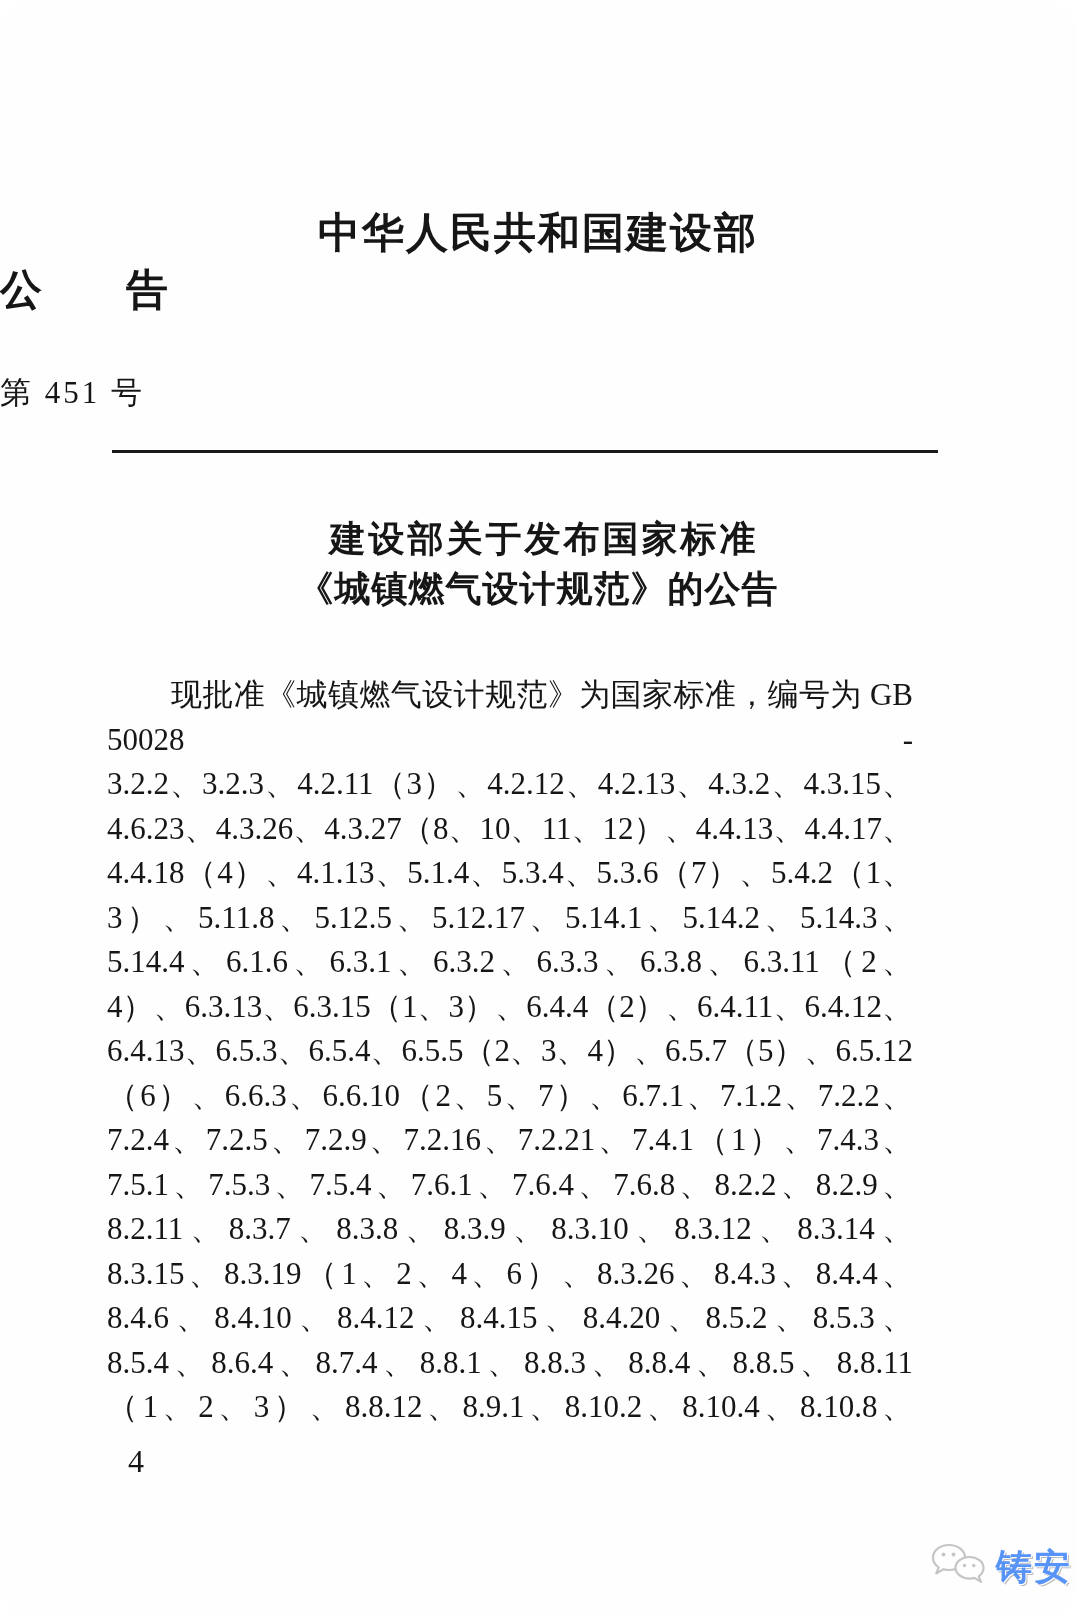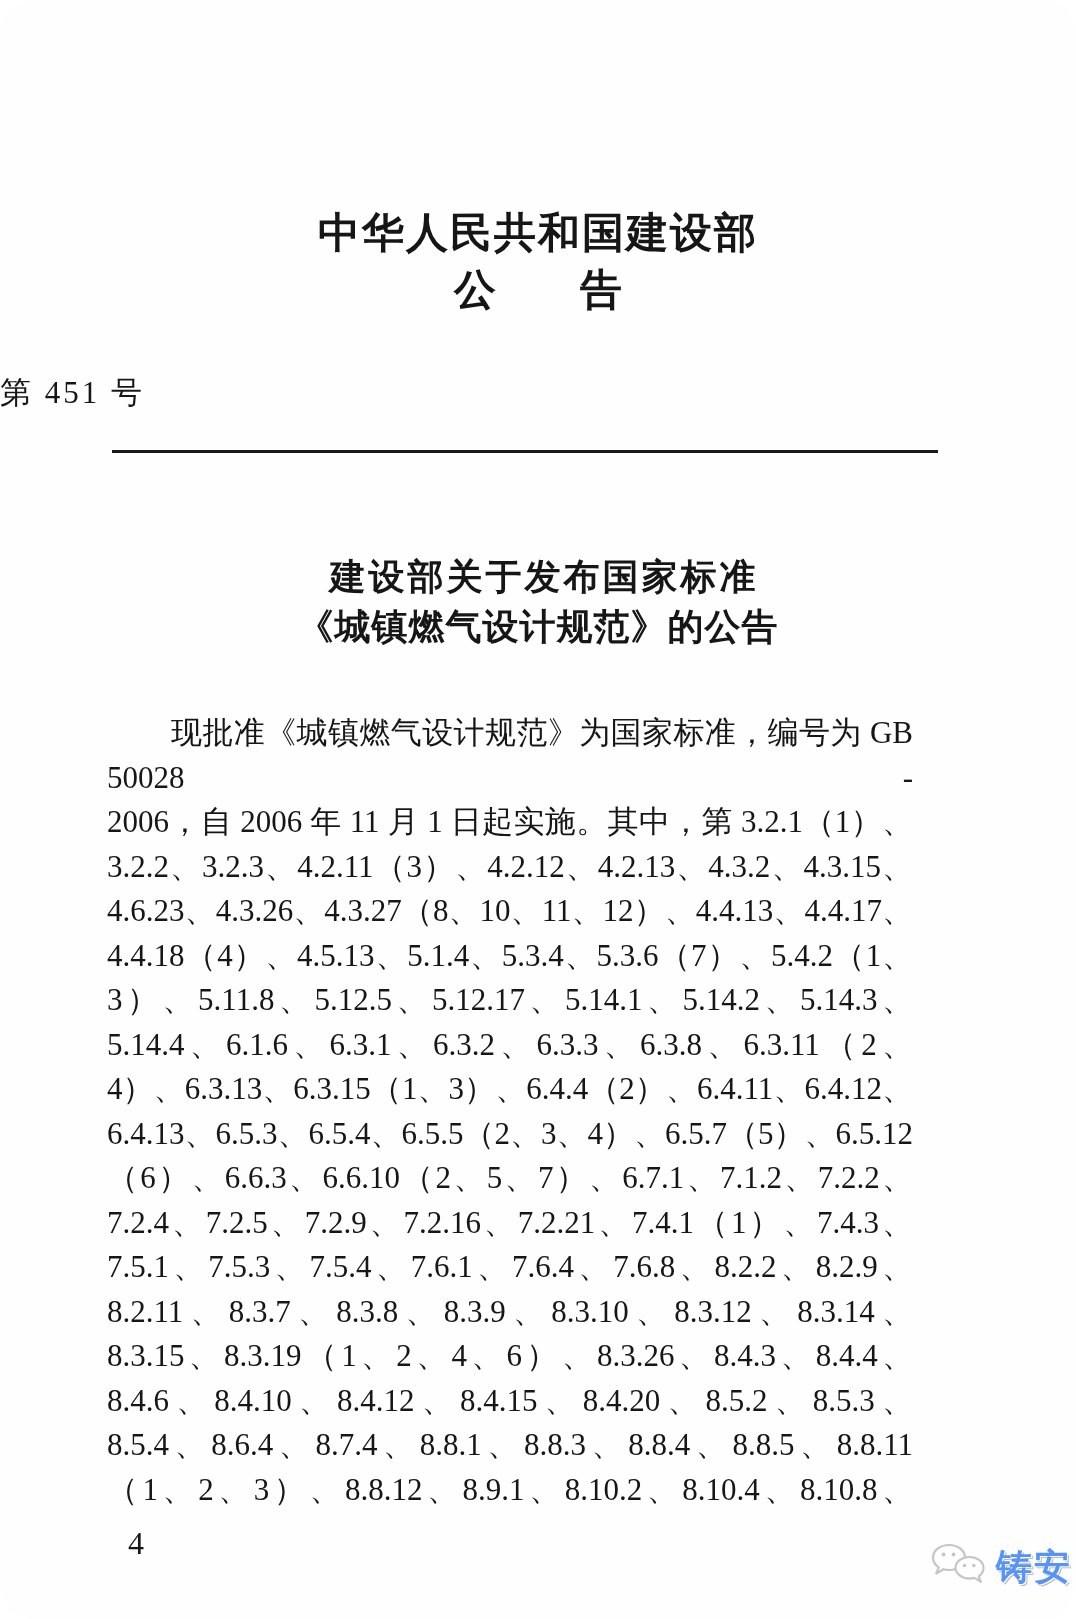--- a/index.html
+++ b/index.html
@@ -22,21 +22,20 @@
     text-align: center;
     font-family: "Liberation Sans", "DejaVu Sans", sans-serif;
     font-weight: bold;
     font-size: 42px;
     line-height: 1;
     letter-spacing: 2px;
     white-space: pre;
   }
   .notice-word {
     margin-top: 15px;
-    text-align: center;
     font-family: "Liberation Sans", "DejaVu Sans", sans-serif;
     font-weight: bold;
     font-size: 42px;
     line-height: 1;
     white-space: pre;
   }
   .notice-number {
     margin-top: 66px;
     text-align: left;
     font-size: 31px;
@@ -44,21 +43,21 @@
     letter-spacing: 3px;
   }
   .rule {
     margin-top: 42px;
     margin-left: 112px;
     width: 826px;
     height: 3px;
     background: #1a1a1a;
   }
   .subtitle1 {
-    margin-top: 106px;
+    margin-top: 68px;
     text-align: center;
     font-family: "Liberation Sans", "DejaVu Sans", sans-serif;
     font-weight: bold;
     font-size: 36px;
     line-height: 1;
     letter-spacing: 3px;
     padding-left: 12px;
   }
   .subtitle2 {
     margin-top: 14px;
@@ -118,24 +117,23 @@
   <div class="notice-word">公　　告</div>
   <div class="notice-number">第 451 号</div>
 
   <div class="rule"></div>
 
   <div class="subtitle1">建设部关于发布国家标准</div>
   <div class="subtitle2">《城镇燃气设计规范》的公告</div>
 
   <div class="body-text">
     <div class="body-line indent">现批准《城镇燃气设计规范》为国家标准，编号为 GB 50028 -</div>
-    <div class="body-line">2006，自 2006 年 11 月 1 日起实施。其中，第 3.2.1（1）、</div>
     <div class="body-line">3.2.2、3.2.3、4.2.11（3）、4.2.12、4.2.13、4.3.2、4.3.15、</div>
     <div class="body-line">4.6.23、4.3.26、4.3.27（8、10、11、12）、4.4.13、4.4.17、</div>
-    <div class="body-line">4.4.18（4）、4.5.13、5.1.4、5.3.4、5.3.6（7）、5.4.2（1、</div>
+    <div class="body-line">4.4.18（4）、4.1.13、5.1.4、5.3.4、5.3.6（7）、5.4.2（1、</div>
     <div class="body-line">3）、5.11.8、5.12.5、5.12.17、5.14.1、5.14.2、5.14.3、</div>
     <div class="body-line">5.14.4、6.1.6、6.3.1、6.3.2、6.3.3、6.3.8、6.3.11（2、</div>
     <div class="body-line">4）、6.3.13、6.3.15（1、3）、6.4.4（2）、6.4.11、6.4.12、</div>
     <div class="body-line">6.4.13、6.5.3、6.5.4、6.5.5（2、3、4）、6.5.7（5）、6.5.12</div>
     <div class="body-line">（6）、6.6.3、6.6.10（2、5、7）、6.7.1、7.1.2、7.2.2、</div>
     <div class="body-line">7.2.4、7.2.5、7.2.9、7.2.16、7.2.21、7.4.1（1）、7.4.3、</div>
     <div class="body-line">7.5.1、7.5.3、7.5.4、7.6.1、7.6.4、7.6.8、8.2.2、8.2.9、</div>
     <div class="body-line">8.2.11、8.3.7、8.3.8、8.3.9、8.3.10、8.3.12、8.3.14、</div>
     <div class="body-line">8.3.15、8.3.19（1、2、4、6）、8.3.26、8.4.3、8.4.4、</div>
     <div class="body-line">8.4.6、8.4.10、8.4.12、8.4.15、8.4.20、8.5.2、8.5.3、</div>

